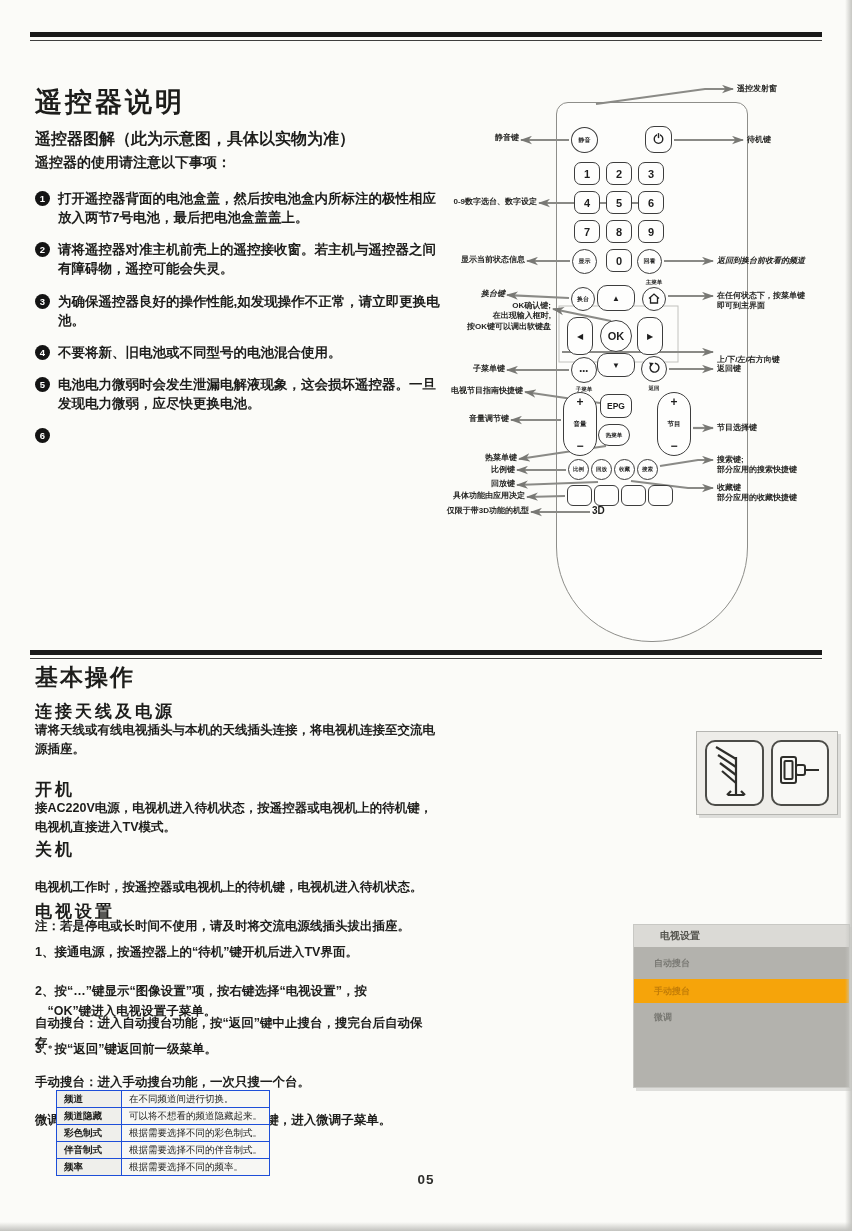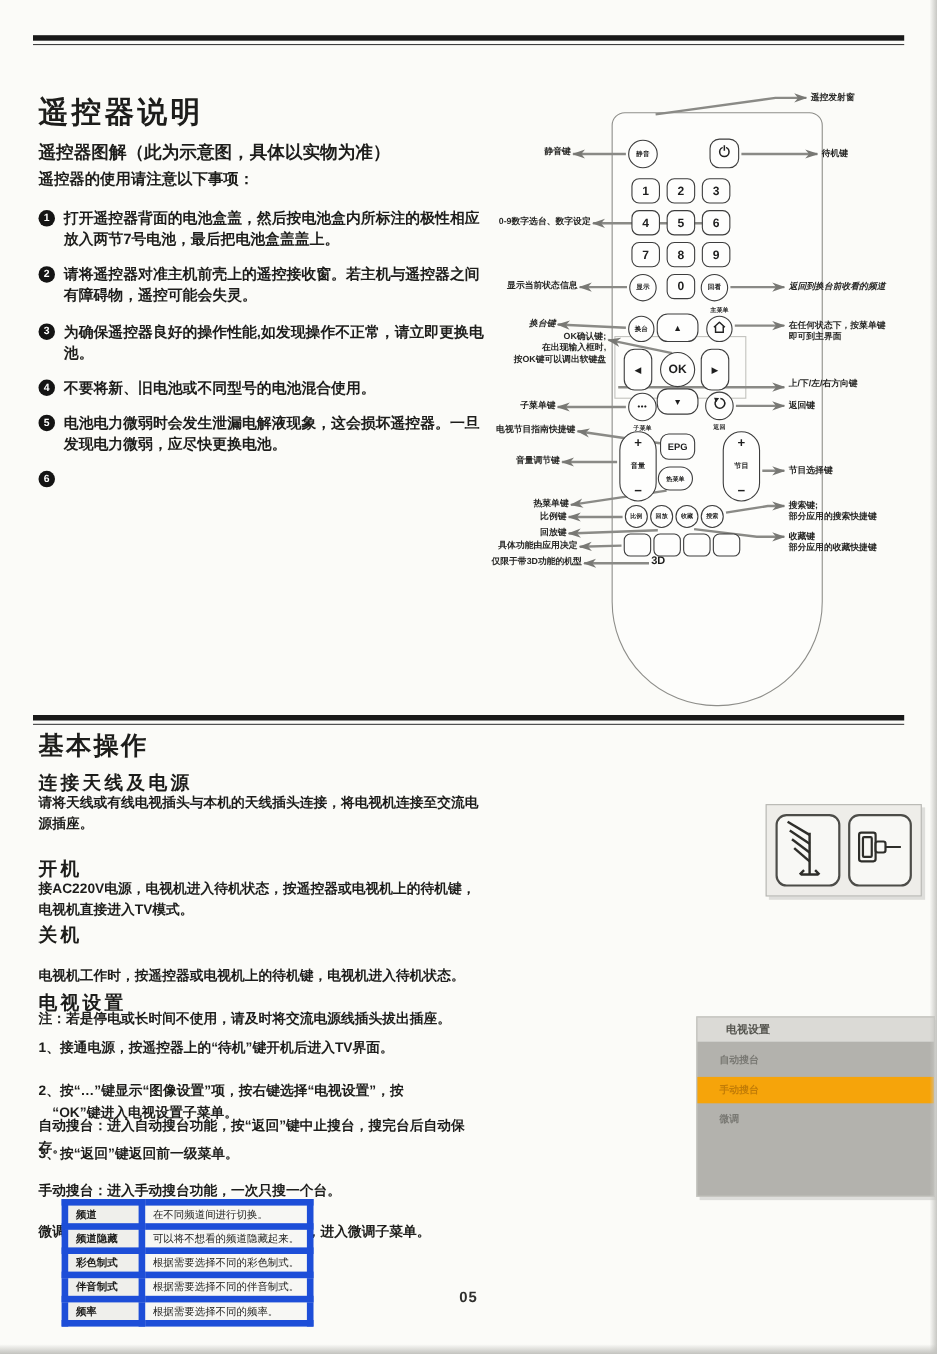--- a/index.html
+++ b/index.html
@@ -37,21 +37,21 @@
   .rocker .rl{font-size:6.5px;line-height:1;}
   .lbl{position:absolute;font-size:8px;font-weight:700;color:#262624;line-height:1.3;white-space:pre-line;}
   .lbl.l{text-align:right;}
 
   
   .h2{position:absolute;left:35px;font-size:23px;font-weight:700;letter-spacing:2px;margin:0;}
   .h3{position:absolute;left:35px;font-size:17px;font-weight:700;letter-spacing:3px;margin:0;}
   .para{position:absolute;left:35px;width:470px;font-size:12.5px;font-weight:700;line-height:1.55;white-space:pre-line;}
   .step{white-space:pre-line;}
   .settings-table{position:absolute;left:56px;top:1090px;border-collapse:collapse;}
-  .settings-table td{border:6px solid #1d4ed8;font-size:9.5px;padding:1.5px 7px;background:#f7f7f4;}
+  .settings-table td{border:1px solid #1d4ed8;font-size:9.5px;padding:1.5px 7px;background:#f7f7f4;}
   .settings-table td.k{width:50px;font-weight:700;background:#efefeb;}
   .pagenum{position:absolute;left:0;top:1172px;width:852px;text-align:center;font-size:13.5px;
         font-weight:700;color:#2e2e2c;letter-spacing:1px;}
 
   
   .fig-ant{position:absolute;left:696px;top:731px;width:142px;height:84px;box-sizing:border-box;
         border:1px solid #b5b5b1;background:#eeede9;box-shadow:3px 3px 0 rgba(60,60,55,.15);
         display:flex;gap:7px;padding:8px;}
   .fig-cell{flex:1;box-sizing:border-box;border:2.5px solid #4c4c48;border-radius:10px;
         background:#f8f8f5;display:flex;align-items:center;justify-content:center;}
@@ -277,21 +277,21 @@
   <div class="lbl l" style="left:437px;top:465px;width:78px;">比例键</div>
   <div class="lbl l" style="left:437px;top:479px;width:78px;">回放键</div>
   <div class="lbl l" style="left:433px;top:491px;width:92px;">具体功能由应用决定</div>
   <div class="lbl l" style="left:429px;top:506px;width:100px;">仅限于带3D功能的机型</div>
 
   <div class="lbl" style="left:737px;top:84px;">遥控发射窗</div>
   <div class="lbl" style="left:747px;top:135px;">待机键</div>
   <div class="lbl" style="left:717px;top:256px;width:124px;font-style:italic;">返回到换台前收看的频道</div>
   <div class="lbl" style="left:717px;top:291px;width:114px;">在任何状态下，按菜单键
 即可到主界面</div>
-  <div class="lbl" style="left:717px;top:344px;">上/下/左/右方向键</div>
+  <div class="lbl" style="left:717px;top:355px;">上/下/左/右方向键</div>
   <div class="lbl" style="left:717px;top:364px;">返回键</div>
   <div class="lbl" style="left:717px;top:423px;">节目选择键</div>
   <div class="lbl" style="left:717px;top:455px;width:124px;">搜索键;
 部分应用的搜索快捷键</div>
   <div class="lbl" style="left:717px;top:483px;width:124px;">收藏键
 部分应用的收藏快捷键</div>
 
   <div class="rule" style="top:650px;"></div>
 
   <h2 class="h2" style="top:662px;">基本操作</h2>

